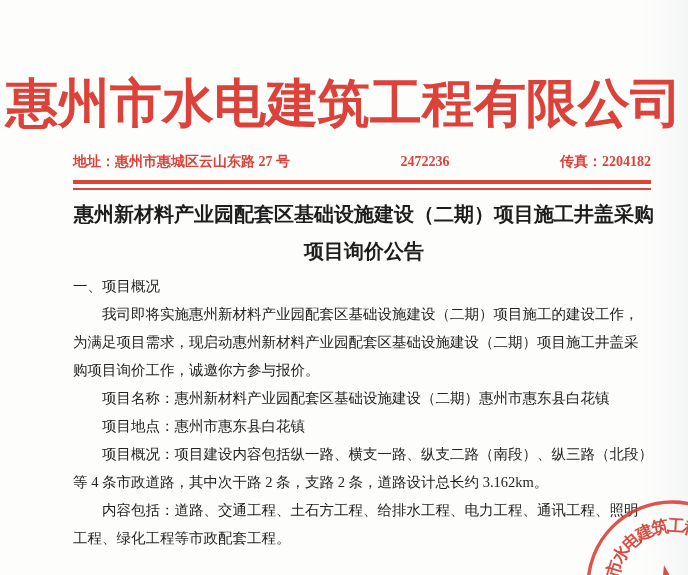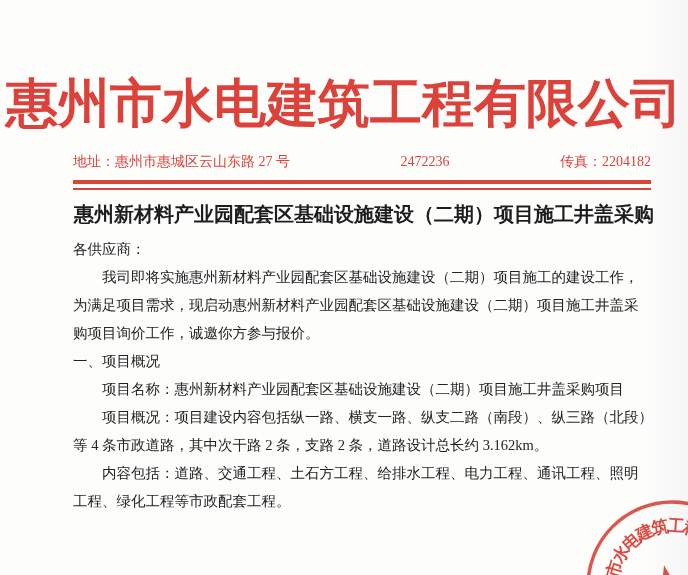--- a/index.html
+++ b/index.html
@@ -22,21 +22,21 @@
     letter-spacing:0px;
     white-space:nowrap;
   }
   .info-row{
     margin:18px 0 0 73px;
     width:578px;
     display:flex;
     justify-content:space-between;
     align-items:baseline;
     font-size:14px;
-    font-weight:normal;
+    font-weight:bold;
     color:#dc423a;
     white-space:nowrap;
     line-height:20px;
   }
   .rules{margin:8px 0 0 73px;width:578px;}
   .rule-thick{height:4px;background:#d8453b;}
   .rule-thin{height:1.5px;background:#d8453b;margin-top:4px;}
   
   .doc-title{
     margin:6px 0 0 73px;
@@ -83,29 +83,30 @@
     <span>传真：2204182</span>
   </div>
 
   <div class="rules">
     <div class="rule-thick"></div>
     <div class="rule-thin"></div>
   </div>
 
   <div class="doc-title">
     <div>惠州新材料产业园配套区基础设施建设（二期）项目施工井盖采购</div>
+    <div>项目询价公告</div>
   </div>
 
   <div class="body-text">
-    <p class="block">各供应商：</p>
+    <p class="block">一、项目概况</p>
     <p class="block indent">我司即将实施惠州新材料产业园配套区基础设施建设（二期）项目施工的建设工作，
 为满足项目需求，现启动惠州新材料产业园配套区基础设施建设（二期）项目施工井盖采
 购项目询价工作，诚邀你方参与报价。</p>
-    <p class="block">一、项目概况</p>
-    <p class="block indent">项目名称：惠州新材料产业园配套区基础设施建设（二期）项目施工井盖采购项目</p>
+    <p class="block indent">项目名称：惠州新材料产业园配套区基础设施建设（二期）惠州市惠东县白花镇</p>
+    <p class="block indent">项目地点：惠州市惠东县白花镇</p>
     <p class="block indent">项目概况：项目建设内容包括纵一路、横支一路、纵支二路（南段）、纵三路（北段）
 等 4 条市政道路，其中次干路 2 条，支路 2 条，道路设计总长约 3.162km。</p>
     <p class="block indent">内容包括：道路、交通工程、土石方工程、给排水工程、电力工程、通讯工程、照明
 工程、绿化工程等市政配套工程。</p>
   </div>
 
   <svg class="seal" viewBox="540 455 220 220">
     <circle cx="672" cy="586" r="84" fill="none" stroke="#d6382d" stroke-width="3.4" stroke-opacity="0.85"></circle>
     <g id="seal-text-ring">
         <text x="613.9111415773135" y="601.0228002432665" text-anchor="middle" dominant-baseline="central" font-size="17" font-weight="bold" fill="#d6382d" fill-opacity="0.9" transform="rotate(-104.5,613.9111415773135,601.0228002432665)">惠</text>

